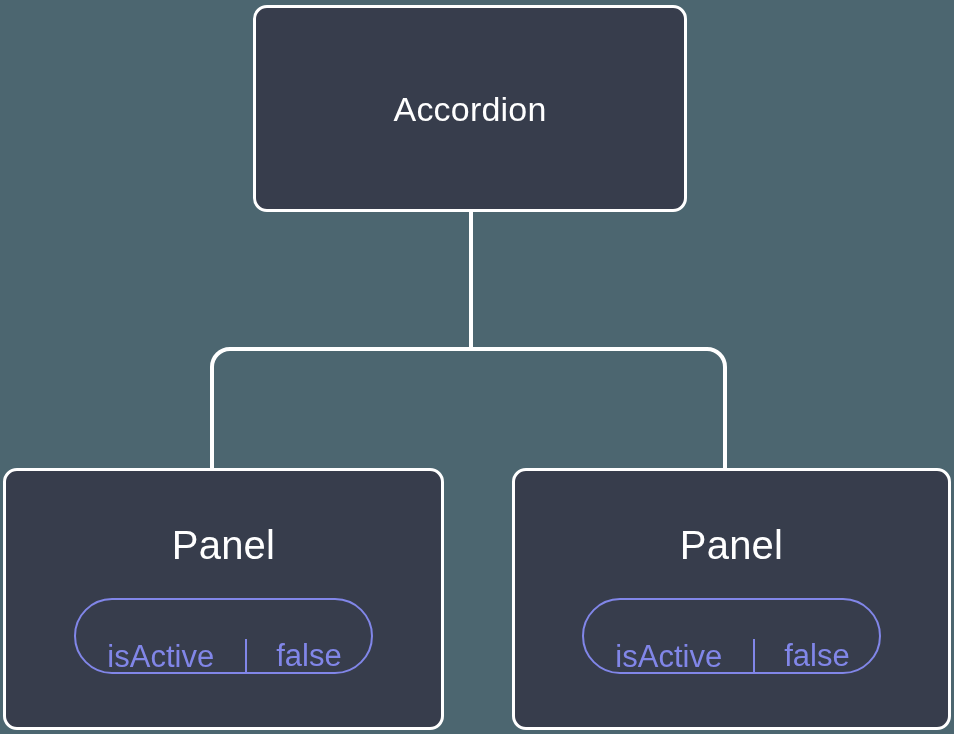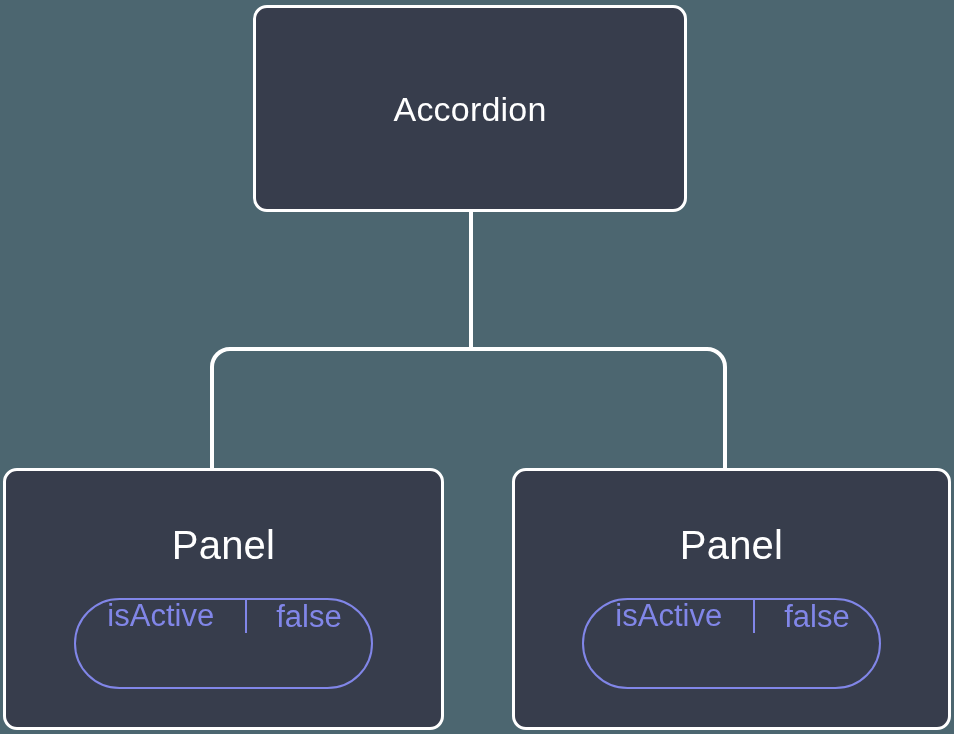--- a/index.html
+++ b/index.html
@@ -64,26 +64,26 @@
     letter-spacing: 0.2px;
     line-height: 1;
     white-space: nowrap;
   }
   .node-child .node-title {
     font-size: 40px;
     margin-top: 54px;
   }
   .prop-pill {
     margin-top: 33px;
-    height: 91px;
+    height: 76px;
     border: 2px solid #8186e8;
     border-radius: 47px;
     box-sizing: border-box;
     display: flex;
-    align-items: flex-start;
+    align-items: flex-end;
     overflow: hidden;
   }
   .prop-key, .prop-value {
     display: flex;
     align-items: center;
     justify-content: center;
     color: #8186e8;
     font-size: 31px;
     line-height: 1;
     white-space: nowrap;

